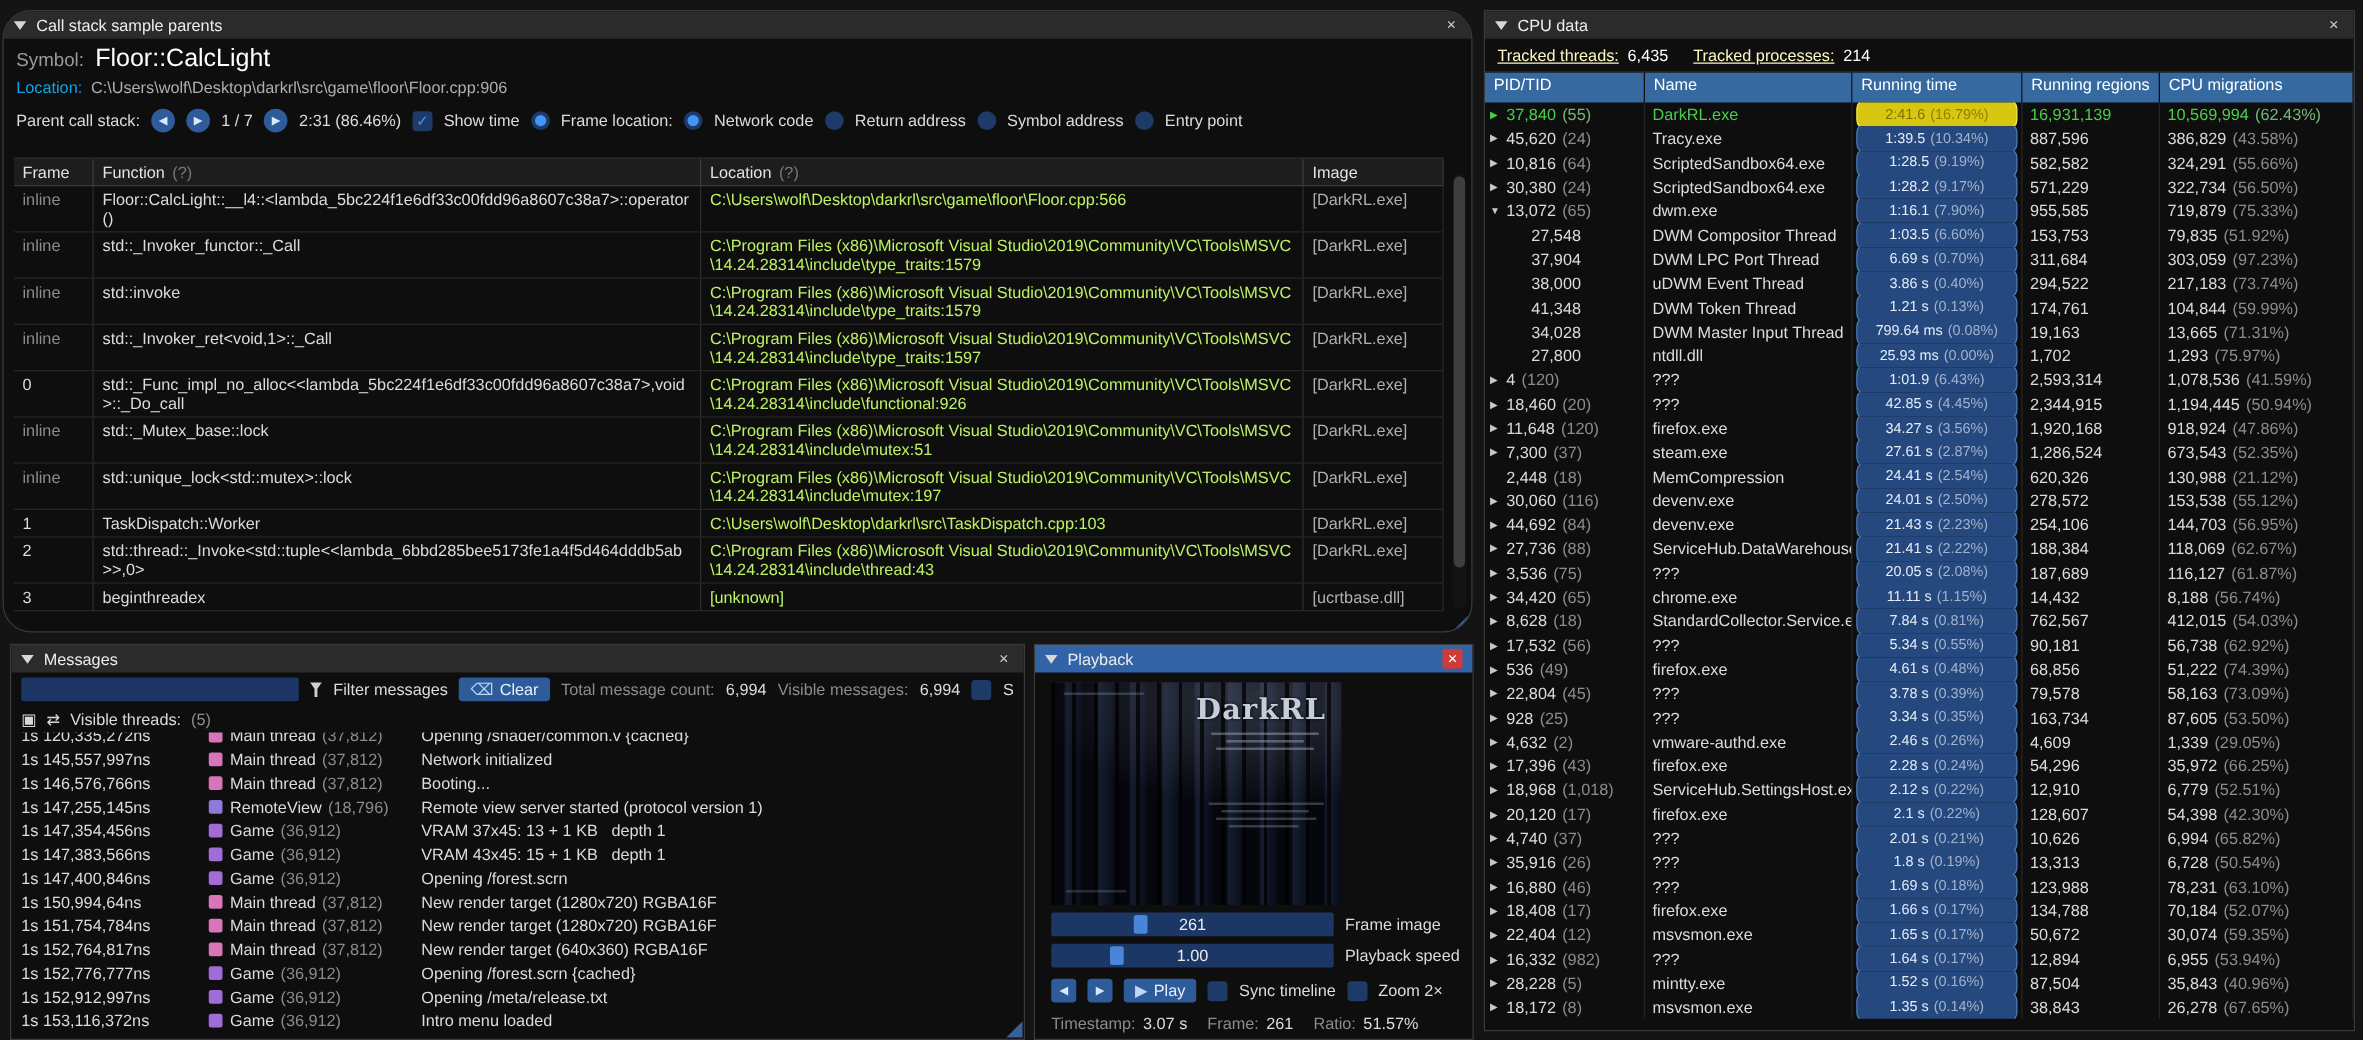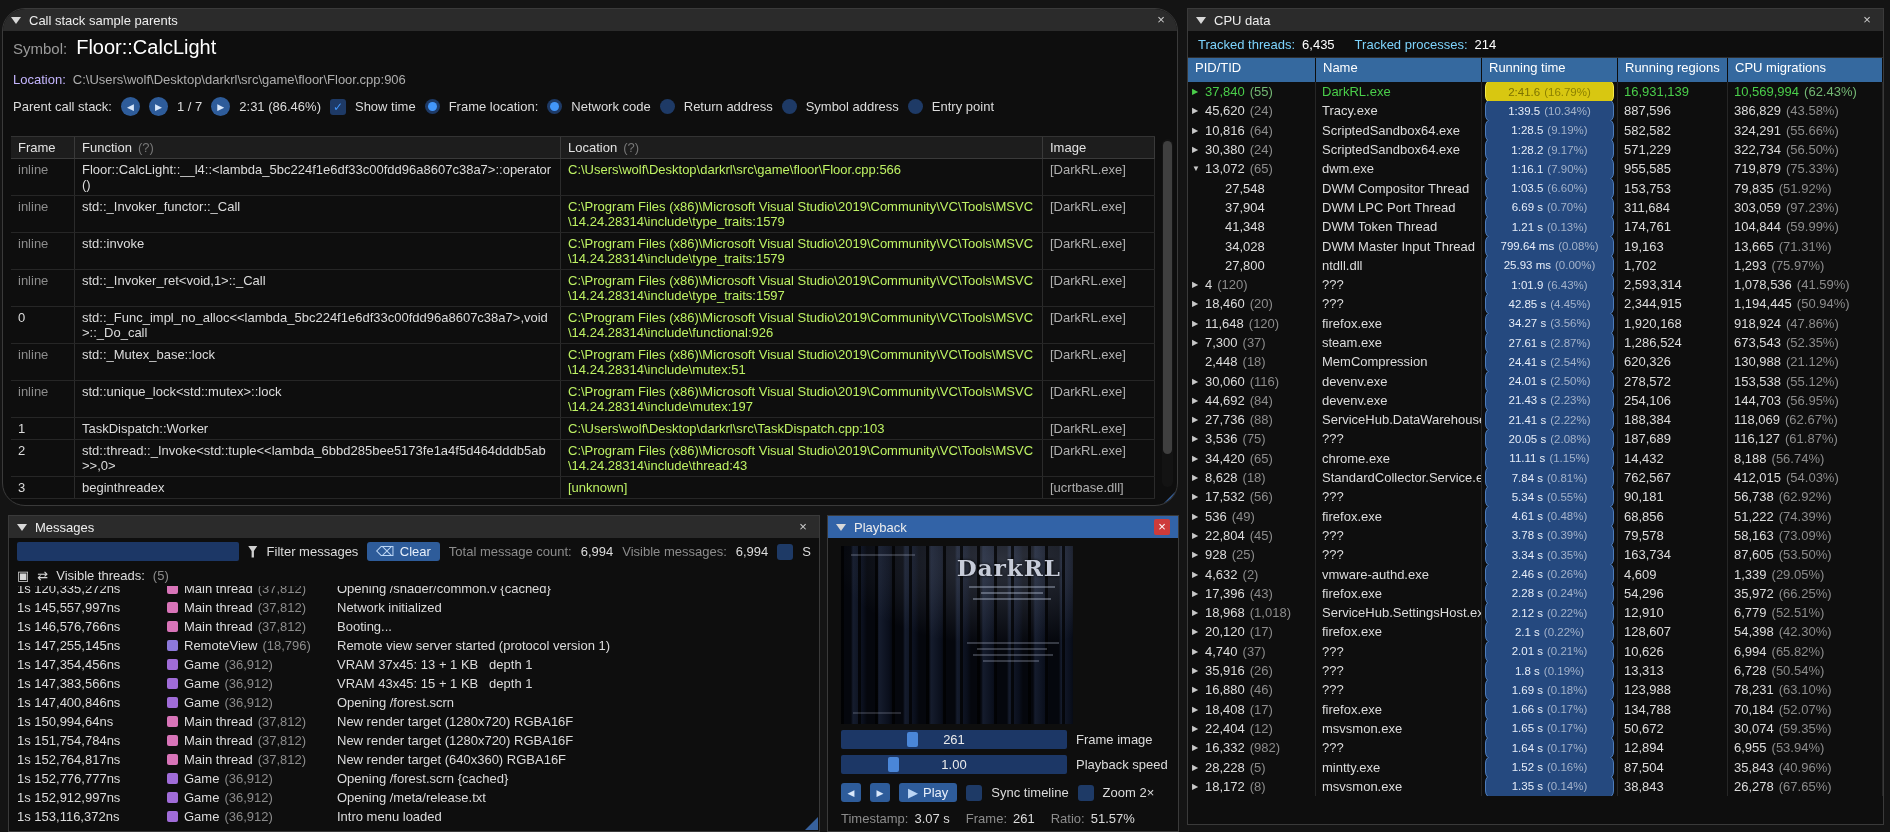--- a/index.html
+++ b/index.html
@@ -36,25 +36,25 @@
   .radio { width:15px; height:15px; border-radius:50%; background:#1e3a66; position:relative;
            flex:0 0 15px; display:inline-block; }
   .radio.on::after { content:""; position:absolute; inset:3px; border-radius:50%; background:#4296fa; }
   .text-input { width:252px; height:19px; background:#1c3766; border-radius:2px; }
   .funnel { width:11px; height:12px; background:#d0d0d0;
             clip-path:polygon(0 0,100% 0,62% 45%,62% 100%,38% 100%,38% 45%); }
 
   
   #w-callstack { left:2px; top:8px; width:1176px; height:498px;border-radius:23px; }
   .cs-head { padding:5px 10px 0; }
-  .sym-line { margin-bottom:13px; }
+  .sym-line { margin-bottom:3px; }
   .sym-line .lbl { font-size:15px; color:#9a9a9a; margin-right:9px; }
   .sym-line .val { font-size:20px; color:#ffffff; }
   .path-line { margin-bottom:3px; }
-  .path-line .lbl { color:#c4b5fd; margin-right:7px; }
+  .path-line .lbl { color:#0ea5e9; margin-right:7px; }
   .path-line .val { color:#aeaeae; }
   .img-tag { color:#8c8c8c; margin-left:12px; }
   .cs-toolbar { display:flex; align-items:center; gap:9px; padding:7px 10px 6px; white-space:nowrap; }
   .cs-table { flex:1; margin:14px 22px 6px 8px; overflow:hidden; border-top:1px solid #333; }
   .cs-gh { display:grid; grid-template-columns:64px 486px 482px 1fr; background:#1d1d1d;
            border-bottom:1px solid #3a3a3a; }
   .cs-gh > div { padding:3px 7px; border-right:1px solid #3a3a3a; color:#e2e2e2; }
   .help { color:#777; margin-left:6px; }
   .cs-row { display:grid; grid-template-columns:64px 486px 482px 1fr; border-bottom:1px solid #262626; }
   .cs-row > div { padding:3px 7px; border-right:1px solid #2b2b2b; word-break:break-all;
@@ -99,21 +99,21 @@
   .pb-row { display:flex; align-items:center; gap:9px; margin-top:6px; }
   .slider { position:relative; width:226px; height:19px; background:#1c3766; border-radius:2px; flex:0 0 226px; }
   .slider .grab { position:absolute; top:2px; bottom:2px; width:11px; background:#4a86d8; border-radius:2px; }
   .slider .sval { position:absolute; inset:0; text-align:center; line-height:19px; color:#ececec; }
   .pb-status { display:flex; gap:16px; margin-top:9px; white-space:nowrap; }
   .pb-status .lbl { color:#8c8c8c; margin-right:6px; }
 
   
   #w-cpu { left:1187px; top:8px; width:697px; height:817px; }
   .cpu-stats { display:flex; gap:20px; padding:5px 10px; flex:0 0 26px; align-items:center; }
-  .cpu-stats .lbl { color:#7dd3fc; margin-right:7px; }
+  .cpu-stats .lbl { color:#fef9c3; margin-right:7px;text-decoration:underline; }
   .cpu-stats .val { color:#ffffff; }
   .cpu-table { flex:1; overflow:hidden; border-top:1px solid #2e2e2e; }
   .cpu-hrow { display:grid; grid-template-columns:128px 166px 136px 110px 1fr; height:24px; }
   .cpu-hrow > div { background:#35699f; color:#fff; padding:2px 7px; line-height:16px;
                     border-right:1px solid #0d0d0d; white-space:nowrap; overflow:hidden; }
   .cpu-row { display:grid; grid-template-columns:128px 166px 136px 110px 1fr; height:19.3px; }
   .cpu-row > div { border-right:1px solid #262626; overflow:hidden; white-space:nowrap;
                    display:flex; align-items:center; padding:0 6px; }
   .cpu-row .c-pid { padding-left:4px; }
   .cpu-row.child .c-pid { padding-left:24px; }
@@ -542,20 +542,38 @@
           </div>
           <div class="c-reg">311,684</div>
           <div class="c-mig">
             <span>303,059</span>
             <span class="dim cnt">(97.23%)</span>
           </div>
         </div>
         <div class="cpu-row child">
           <div class="c-pid">
             <span class="arrow"></span>
+            <span>38,000</span>
+          </div>
+          <div class="c-name">uDWM Event Thread</div>
+          <div class="c-time">
+            <div class="tbar">
+              <span>3.86 s</span>
+              <span class="p">(0.40%)</span>
+            </div>
+          </div>
+          <div class="c-reg">294,522</div>
+          <div class="c-mig">
+            <span>217,183</span>
+            <span class="dim cnt">(73.74%)</span>
+          </div>
+        </div>
+        <div class="cpu-row child">
+          <div class="c-pid">
+            <span class="arrow"></span>
             <span>41,348</span>
           </div>
           <div class="c-name">DWM Token Thread</div>
           <div class="c-time">
             <div class="tbar">
               <span>1.21 s</span>
               <span class="p">(0.13%)</span>
             </div>
           </div>
           <div class="c-reg">174,761</div>

